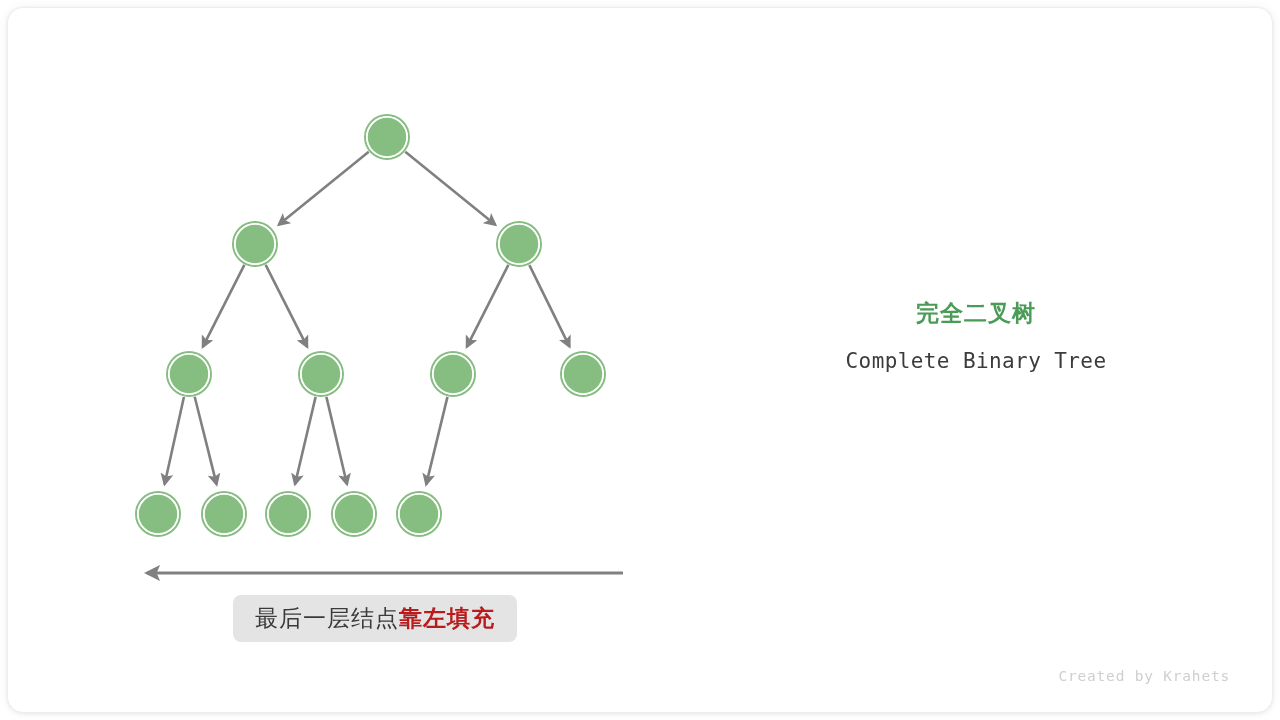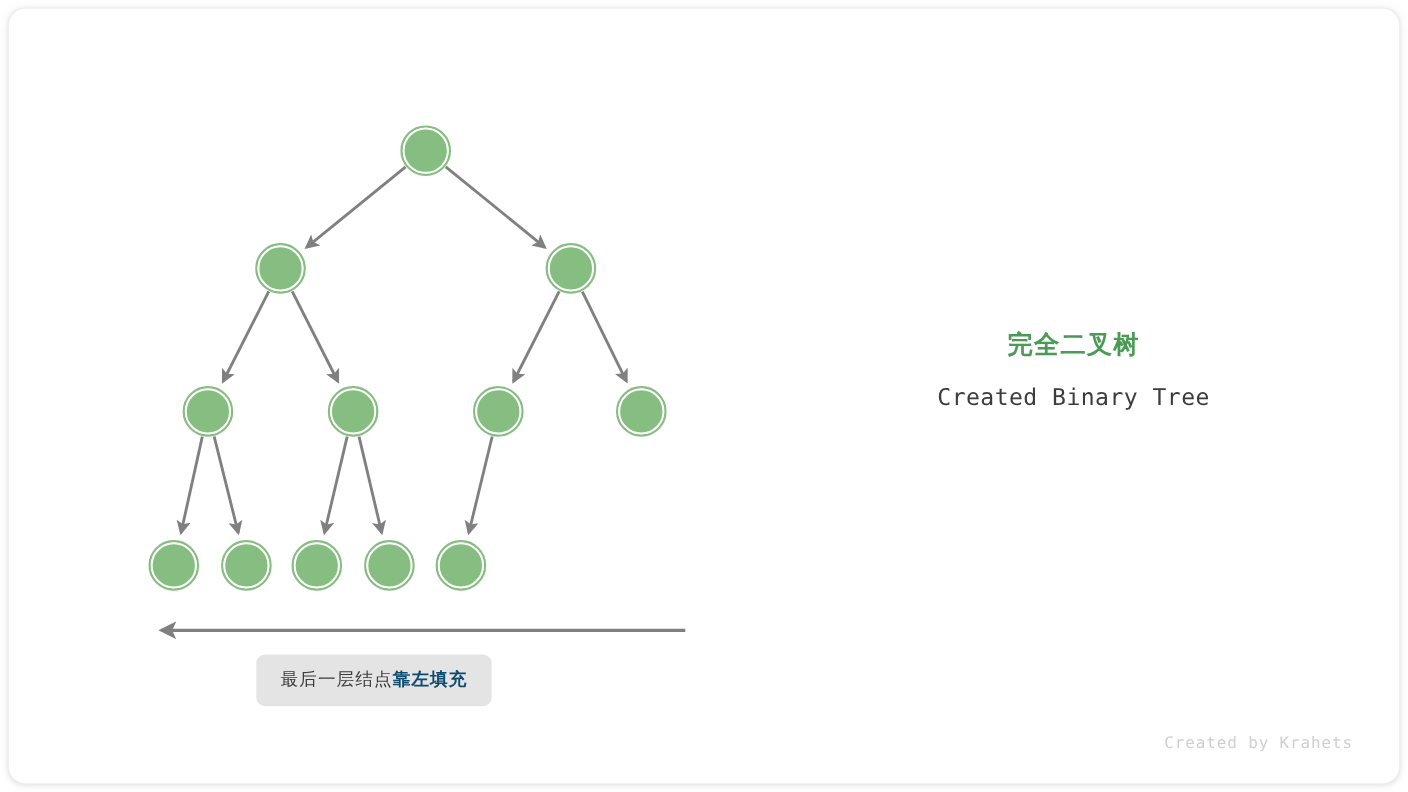--- a/index.html
+++ b/index.html
@@ -75,27 +75,27 @@
     display: flex;
     align-items: center;
     padding: 0 22px;
     background: #e4e4e4;
     border-radius: 8px;
     box-sizing: border-box;
     white-space: nowrap;
   }
   .badge-text {
     font-family: "Liberation Sans", sans-serif;
-    font-size: 16px;
+    font-size: 23px;
     color: #3a3a3a;
     letter-spacing: 1px;
   }
   .badge-text.strong {
     font-weight: bold;
-    color: #0c4a6e;
+    color: #b91c1c;
   }
 
   
   #footer-credit {
     position: absolute;
     right: 42px;
     bottom: 28px;
     font-family: "DejaVu Sans Mono", "Liberation Mono", monospace;
     font-size: 14.5px;
     color: #cfcfcf;
@@ -182,21 +182,21 @@
             <circle cx="411" cy="506" r="20" fill="#86bd80" stroke="#ffffff" stroke-width="1.6"></circle>
           </g>
         </g>
       <g id="direction-indicator">
           <line x1="615" y1="565" x2="139" y2="565" stroke="#808080" stroke-width="3" marker-end="url(#arrowhead-flat)"></line>
         </g>
     </svg>
 
     <div id="caption-block">
       <div id="caption-title">完全二叉树</div>
-      <div id="caption-subtitle">Created Binary Tree</div>
+      <div id="caption-subtitle">Complete Binary Tree</div>
     </div>
 
     <div id="fill-badge">
       <span class="badge-text">最后一层结点</span>
         <span class="badge-text strong">靠左填充</span>
     </div>
 
     <div id="footer-credit">Created by Krahets</div>
 
   </div>

